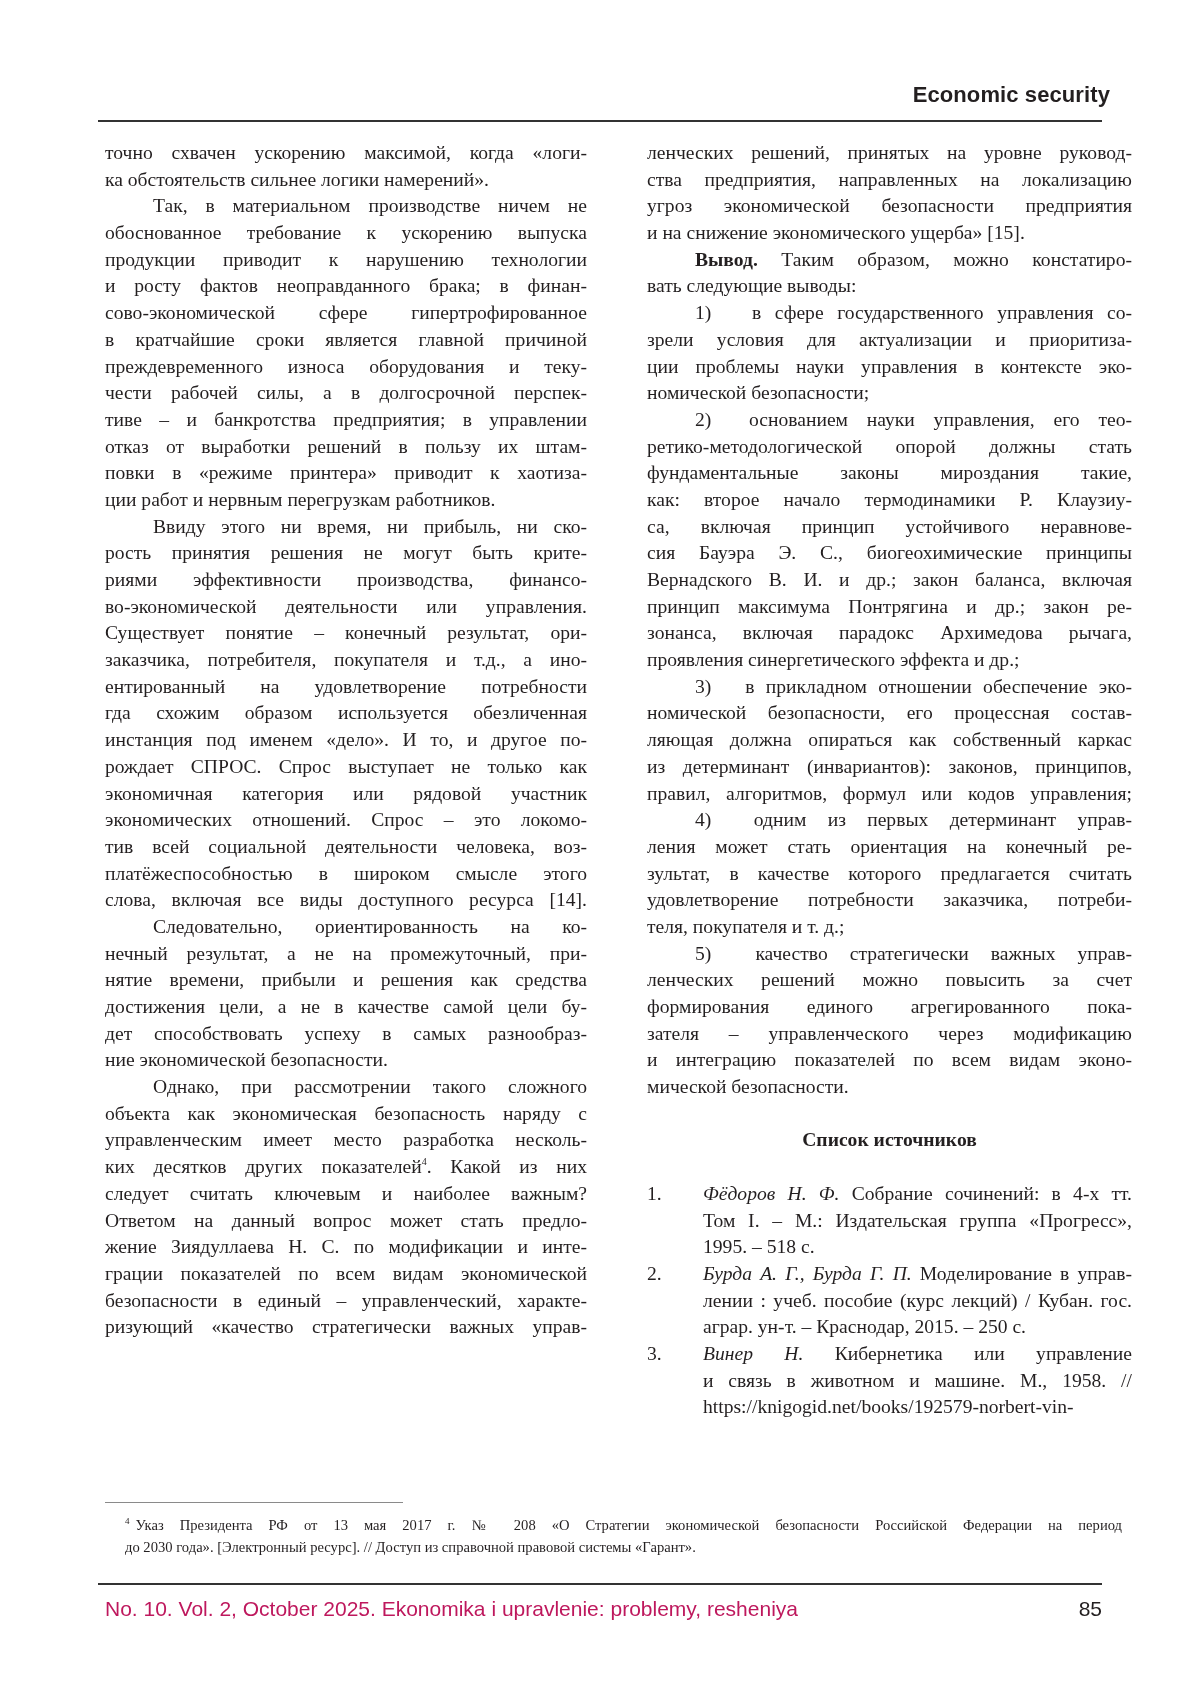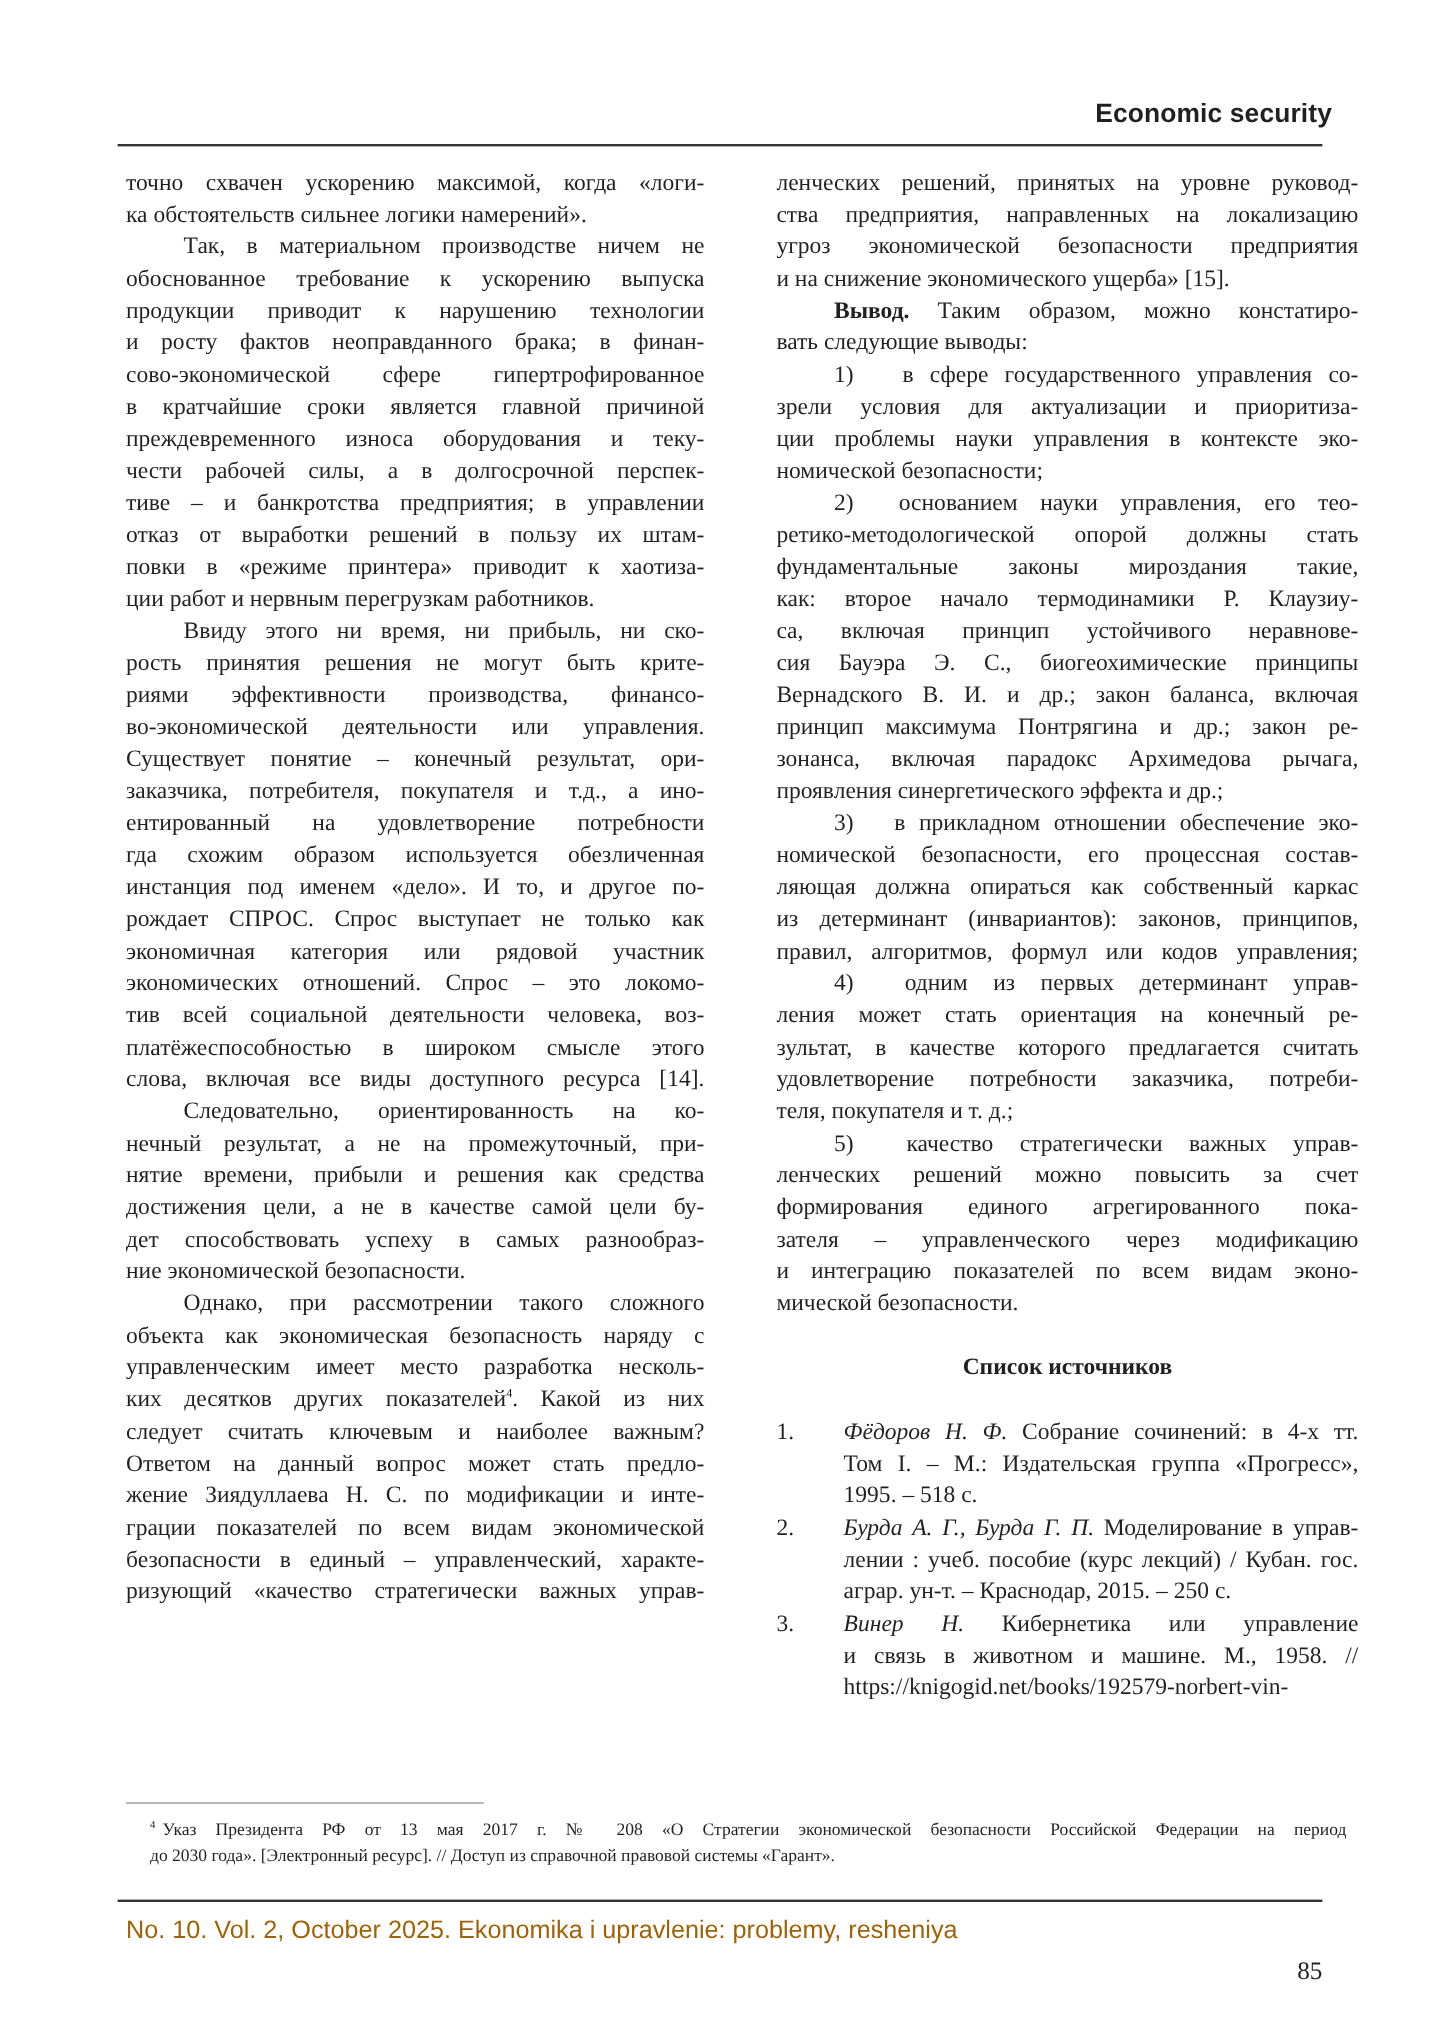--- a/index.html
+++ b/index.html
@@ -32,25 +32,25 @@
   .footnote {
     position: absolute; left: 105px; top: 1515px; width: 997px;
     font-family: "Liberation Serif", serif; font-size: 14.6px; line-height: 21.5px; margin-left: 20px;
   }
   .footnote .fline { display: block; white-space: nowrap; text-align: justify; text-align-last: justify; }
   .footnote .fline.last { text-align-last: left; }
   .footnote sup { font-size: 9px; vertical-align: super; line-height: 0; margin-right: 6px; }
   .footer-rule { position: absolute; left: 98px; width: 1004px; top: 1583px; height: 2px; background: #333333; }
   .footer-journal {
     position: absolute; left: 105px; top: 1597px;
-    font-family: "Liberation Sans", sans-serif; font-size: 21px; color: #a16207;
+    font-family: "Liberation Sans", sans-serif; font-size: 21px; color: #be185d;
   }
   .footer-page {
     position: absolute; right: 98px; top: 1597px;
-    font-family: Liberation Serif, serif; font-size: 21px; color: #231f20; margin-top: 33px;
+    font-family: Liberation Sans, sans-serif; font-size: 21px; color: #231f20;
   }
 </style>
 </head>
 <body>
 
 <div class="header-title">Economic security</div>
 <div class="header-rule"></div>
 
 <div class="col col-left">
   <span class="line">точно схвачен ускорению максимой, когда «логи-</span>

